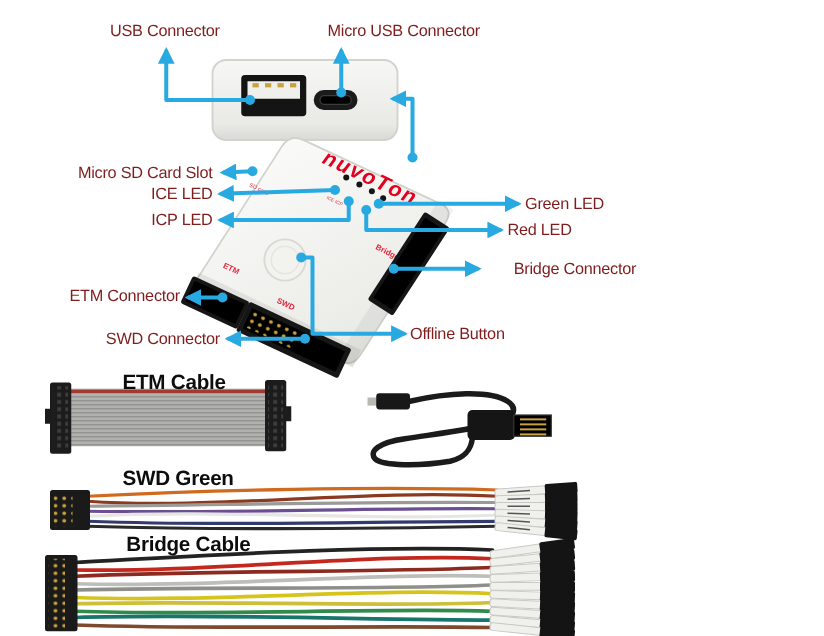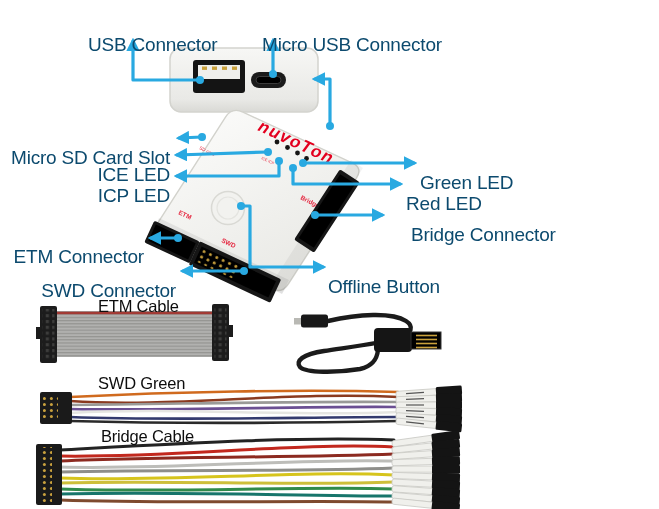--- a/index.html
+++ b/index.html
@@ -2,26 +2,25 @@
 <html style="--accent: #29a9e1; --logo-red: #e3001f;"><head>
 <meta charset="utf-8">
 <style>
   :root{ --accent:#29a9e1; --logo-red:#e3001f; }
   html,body{margin:0;padding:0;background:#ffffff;}
   #canvas{
     position:relative;width:659px;height:509px;background:#ffffff;overflow:hidden;
     font-family:"Liberation Sans", sans-serif;
   }
   .label{
-    position:absolute;white-space:nowrap;color:#0c4a6e;font-size:19px;line-height:16px;
+    position:absolute;white-space:nowrap;color:#7f1d1d;font-size:13px;line-height:16px;
     letter-spacing:-0.2px;
-    margin-top:20px;
   }
   .title{
-    position:absolute;white-space:nowrap;color:#0d0d0d;font-weight:400;font-size:16.5px;
+    position:absolute;white-space:nowrap;color:#0d0d0d;font-weight:700;font-size:16.5px;
     letter-spacing:-0.2px;
   }
   svg{position:absolute;left:0;top:0;}
   .callout{stroke:var(--accent);stroke-width:3.2;fill:none;stroke-linecap:round;stroke-linejoin:round;}
   .cdot{fill:var(--accent);}
   .silk{fill:var(--logo-red);opacity:.85;}
 </style>
 </head>
 <body>
 

